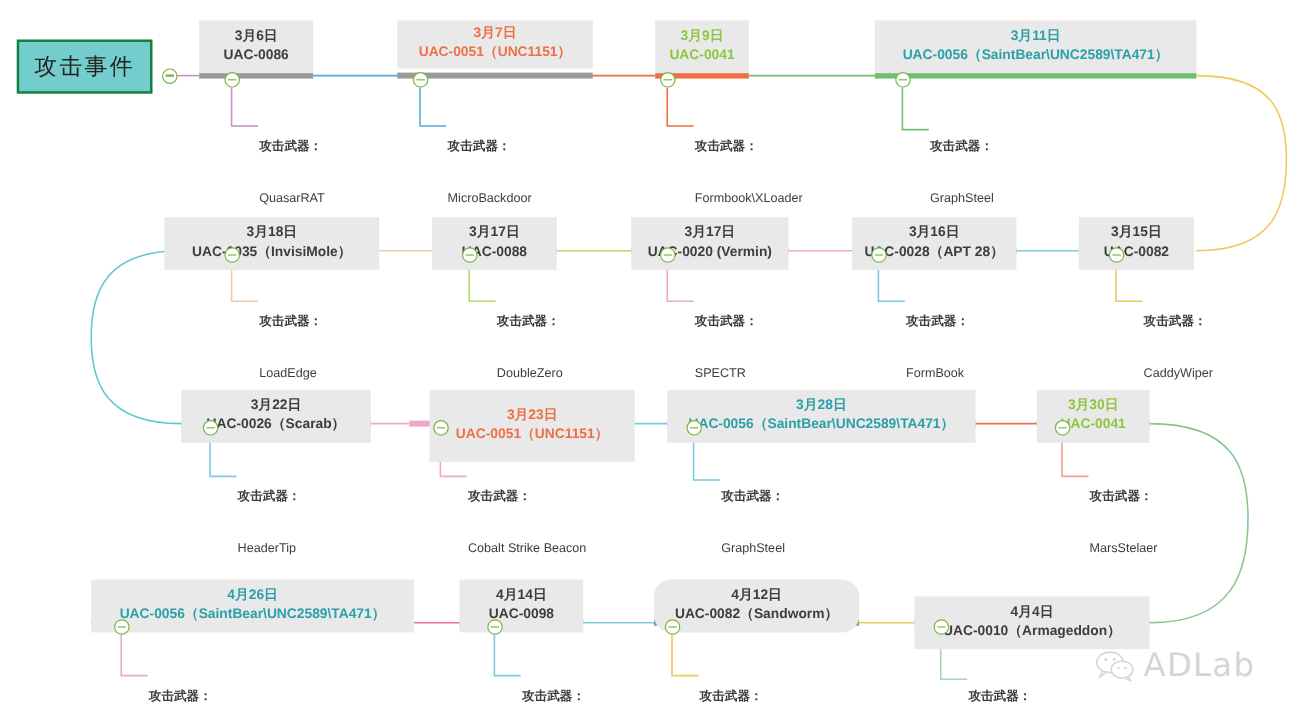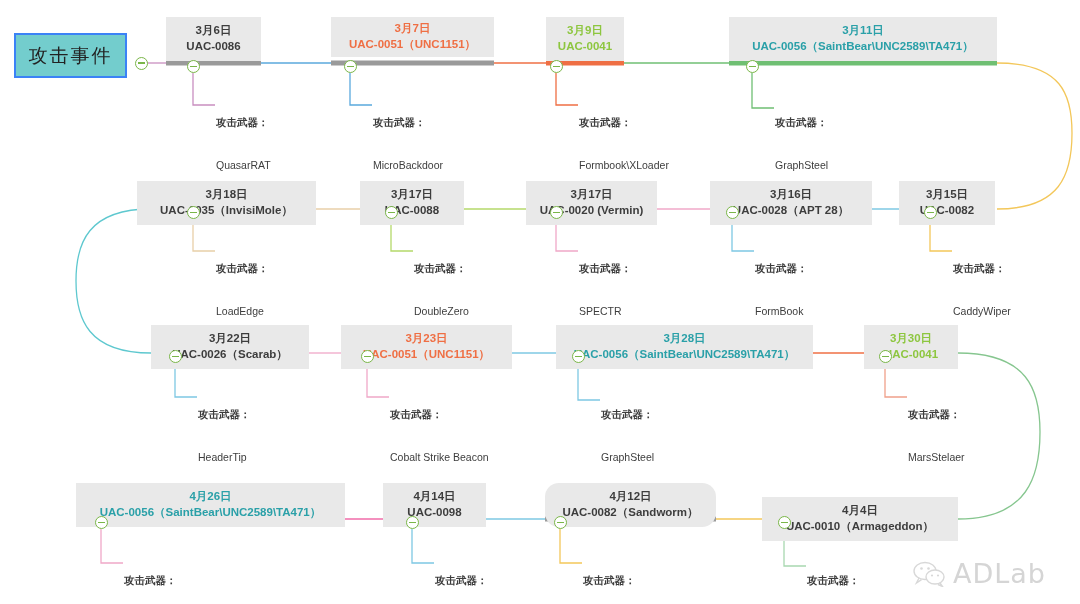--- a/index.html
+++ b/index.html
@@ -10,21 +10,21 @@
     overflow:hidden;
     position:relative;
   }
   #stage{position:absolute;left:0;top:0;width:1080px;height:604px;}
   #wires{position:absolute;left:0;top:0;width:1080px;height:604px;pointer-events:none;}
 
   
   .root-node{
     position:absolute;
     background:#73cdcd;
-    border:2px solid #3b82f6;
+    border:2px solid #15803d;
     box-sizing:border-box;
     display:flex;align-items:center;justify-content:center;
     color:#222;
     font-size:19px;
     letter-spacing:2px;
   }
 
   
   .evt{
     position:absolute;
@@ -219,21 +219,21 @@
   <div class="evt" style="left:526px;top:181px;width:131px;height:44px;">
     <span class="l1">3月17日</span>
     <span class="l2">UAC-0020 (Vermin)</span>
   </div>
   <div class="bullet" style="left:550px;top:206px;"></div>
   <div class="weapon" style="left:579px;top:233px;">
     <span class="wt">攻击武器：</span>
     <span class="wv">SPECTR</span>
   </div>
 
-  <div class="evt" style="left:710px;top:181px;width:162px;height:44px;">
+  <div class="evt" style="left:710px;top:181px;width:137px;height:44px;">
     <span class="l1">3月16日</span>
     <span class="l2">UAC-0028（APT 28）</span>
   </div>
   <div class="bullet" style="left:726px;top:206px;"></div>
   <div class="weapon" style="left:755px;top:233px;">
     <span class="wt">攻击武器：</span>
     <span class="wv">FormBook</span>
   </div>
 
   <div class="evt" style="left:899px;top:181px;width:96px;height:44px;">
@@ -249,21 +249,21 @@
   <div class="evt" style="left:151px;top:325px;width:158px;height:44px;">
     <span class="l1">3月22日</span>
     <span class="l2">UAC-0026（Scarab）</span>
   </div>
   <div class="bullet" style="left:169px;top:350px;"></div>
   <div class="weapon" style="left:198px;top:379px;">
     <span class="wt">攻击武器：</span>
     <span class="wv">HeaderTip</span>
   </div>
 
-  <div class="evt" style="left:341px;top:325px;width:171px;height:44px;">
+  <div class="evt" style="left:358px;top:325px;width:171px;height:60px;">
     <span class="l1" style="color:#ef6f44;">3月23日</span>
     <span class="l2" style="color:#ef6f44;">UAC-0051（UNC1151）</span>
   </div>
   <div class="bullet" style="left:361px;top:350px;"></div>
   <div class="weapon" style="left:390px;top:379px;">
     <span class="wt">攻击武器：</span>
     <span class="wv">Cobalt Strike Beacon</span>
   </div>
 
   <div class="evt" style="left:556px;top:325px;width:257px;height:44px;">
@@ -325,21 +325,21 @@
     <span class="l2">UAC-0010（Armageddon）</span>
   </div>
   <div class="bullet" style="left:778px;top:516px;"></div>
   <div class="weapon" style="left:807px;top:545px;">
     <span class="wt">攻击武器：</span>
     
     
     
   </div>
 
-  <div class="watermark" style="left:913px;top:539px;margin-top:19px;">
+  <div class="watermark" style="left:913px;top:539px;">
     <span>
       <svg width="34" height="26" viewBox="0 0 34 26" xmlns="http://www.w3.org/2000/svg">
         <ellipse cx="12" cy="10" rx="11" ry="8.5" fill="none" stroke="#d8d8d8" stroke-width="1.4"></ellipse>
         <path d="M6,17 L3.5,22 L8.5,18.6" fill="none" stroke="#d8d8d8" stroke-width="1.4"></path>
         <circle cx="8.5" cy="7.5" r="1.3" fill="#d8d8d8"></circle>
         <circle cx="15.5" cy="7.5" r="1.3" fill="#d8d8d8"></circle>
         <ellipse cx="22" cy="16" rx="9" ry="7" fill="#ffffff" stroke="#d8d8d8" stroke-width="1.4"></ellipse>
         <path d="M27,22 L29.5,25.5 L25,23.5" fill="none" stroke="#d8d8d8" stroke-width="1.4"></path>
         <circle cx="19" cy="14.5" r="1.1" fill="#d8d8d8"></circle>
         <circle cx="25" cy="14.5" r="1.1" fill="#d8d8d8"></circle>

